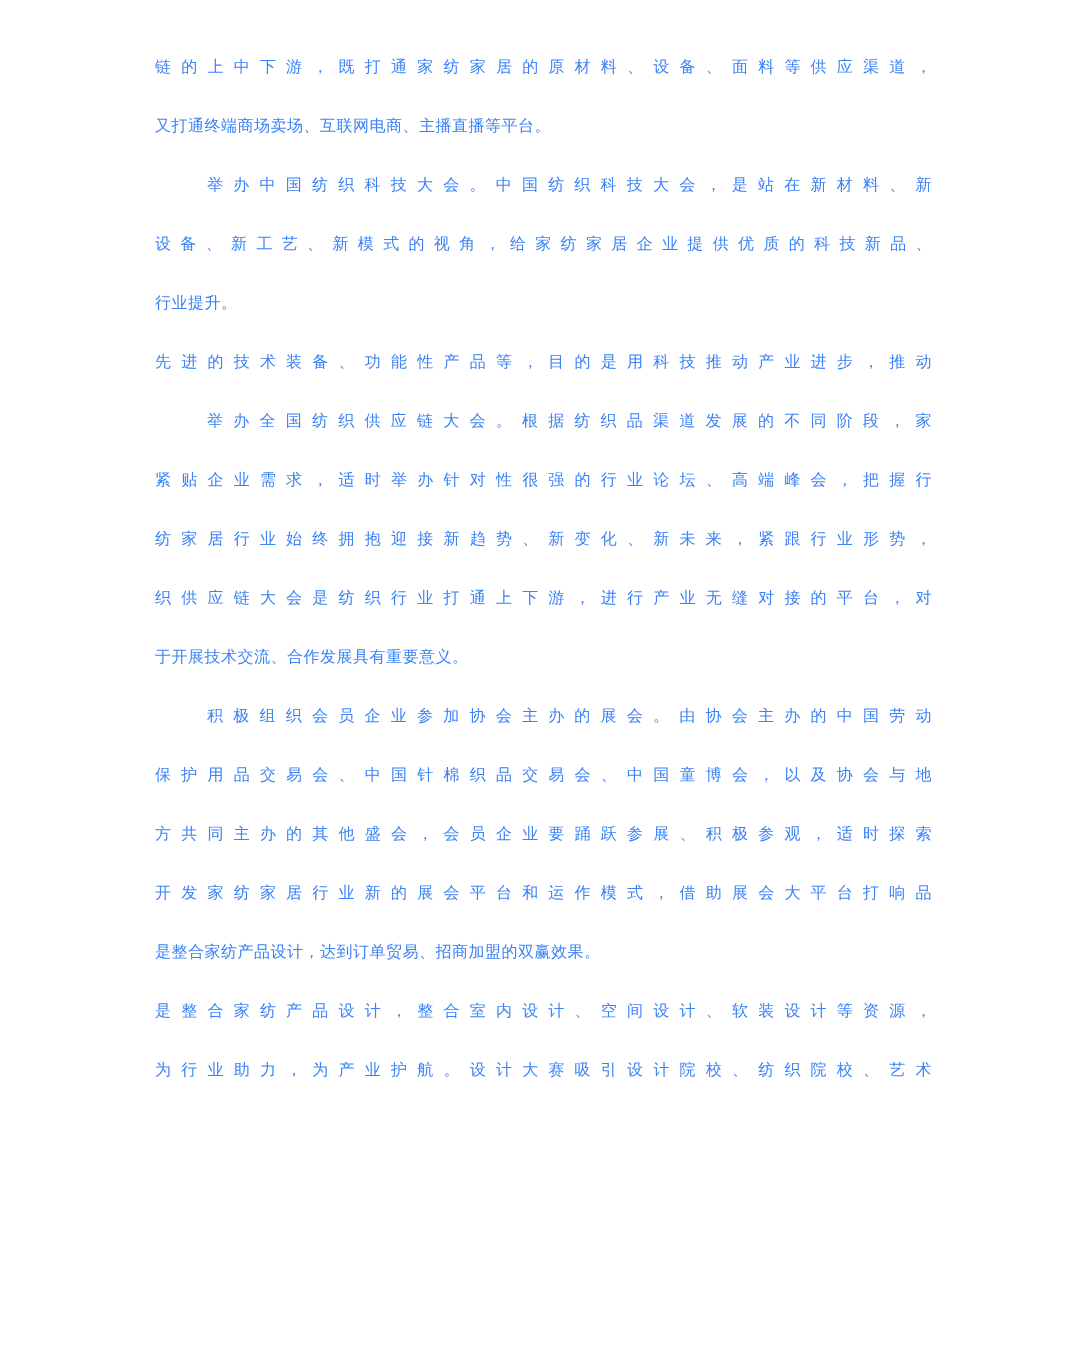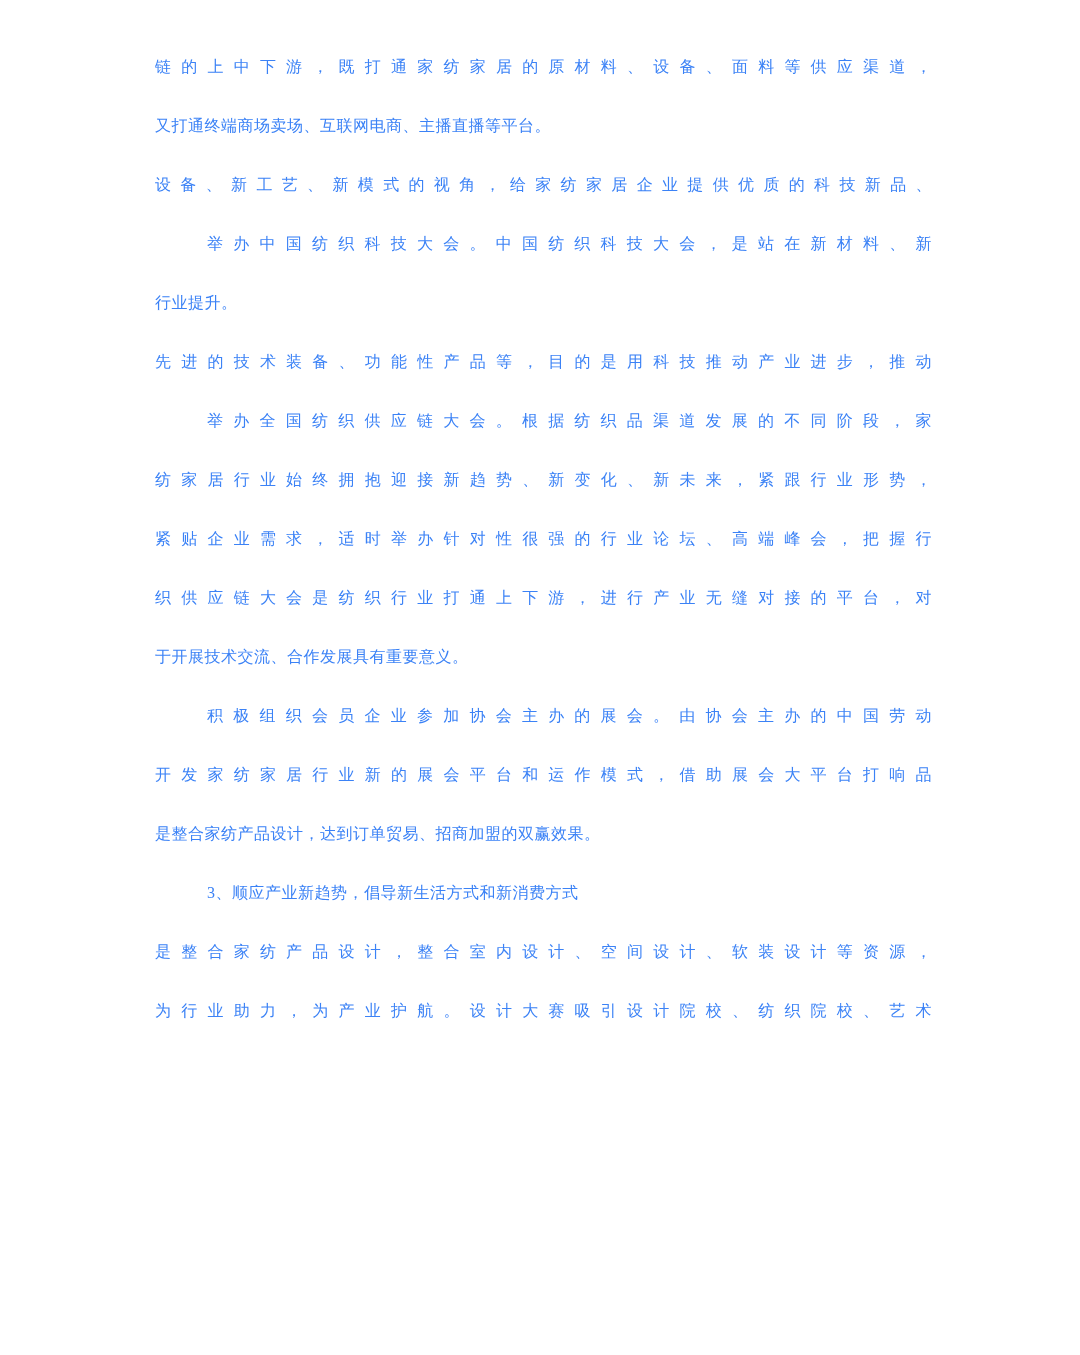--- a/index.html
+++ b/index.html
@@ -37,28 +37,29 @@
   .line.indent {
     text-indent: 52px;
   }
 </style>
 </head>
 <body>
 
 <main class="page" style="background: rgb(255, 255, 255); color: rgb(38, 38, 38);">
     <div class="line">链的上中下游，既打通家纺家居的原材料、设备、面料等供应渠道，</div>
     <div class="line plain">又打通终端商场卖场、互联网电商、主播直播等平台。</div>
+    <div class="line indent">举办中国纺织科技大会。中国纺织科技大会，是站在新材料、新</div>
     <div class="line">设备、新工艺、新模式的视角，给家纺家居企业提供优质的科技新品、</div>
-    <div class="line indent">举办中国纺织科技大会。中国纺织科技大会，是站在新材料、新</div>
     <div class="line plain">行业提升。</div>
     <div class="line">先进的技术装备、功能性产品等，目的是用科技推动产业进步，推动</div>
     <div class="line indent">举办全国纺织供应链大会。根据纺织品渠道发展的不同阶段，家</div>
+    <div class="line">紧贴企业需求，适时举办针对性很强的行业论坛、高端峰会，把握行</div>
     <div class="line">纺家居行业始终拥抱迎接新趋势、新变化、新未来，紧跟行业形势，</div>
-    <div class="line">紧贴企业需求，适时举办针对性很强的行业论坛、高端峰会，把握行</div>
     <div class="line">织供应链大会是纺织行业打通上下游，进行产业无缝对接的平台，对</div>
     <div class="line plain">于开展技术交流、合作发展具有重要意义。</div>
     <div class="line indent">积极组织会员企业参加协会主办的展会。由协会主办的中国劳动</div>
+    <div class="line">保护用品交易会、中国针棉织品交易会、中国童博会，以及协会与地</div>
+    <div class="line">方共同主办的其他盛会，会员企业要踊跃参展、积极参观，适时探索</div>
     <div class="line">开发家纺家居行业新的展会平台和运作模式，借助展会大平台打响品</div>
     <div class="line plain">是整合家纺产品设计，达到订单贸易、招商加盟的双赢效果。</div>
-    <div class="line indent plain">3、顺应产业新趋势，倡导新生活方式和新消费方式</div>
     <div class="line">是整合家纺产品设计，整合室内设计、空间设计、软装设计等资源，</div>
     <div class="line">为行业助力，为产业护航。设计大赛吸引设计院校、纺织院校、艺术</div>
   </main>
 
 </body></html>

